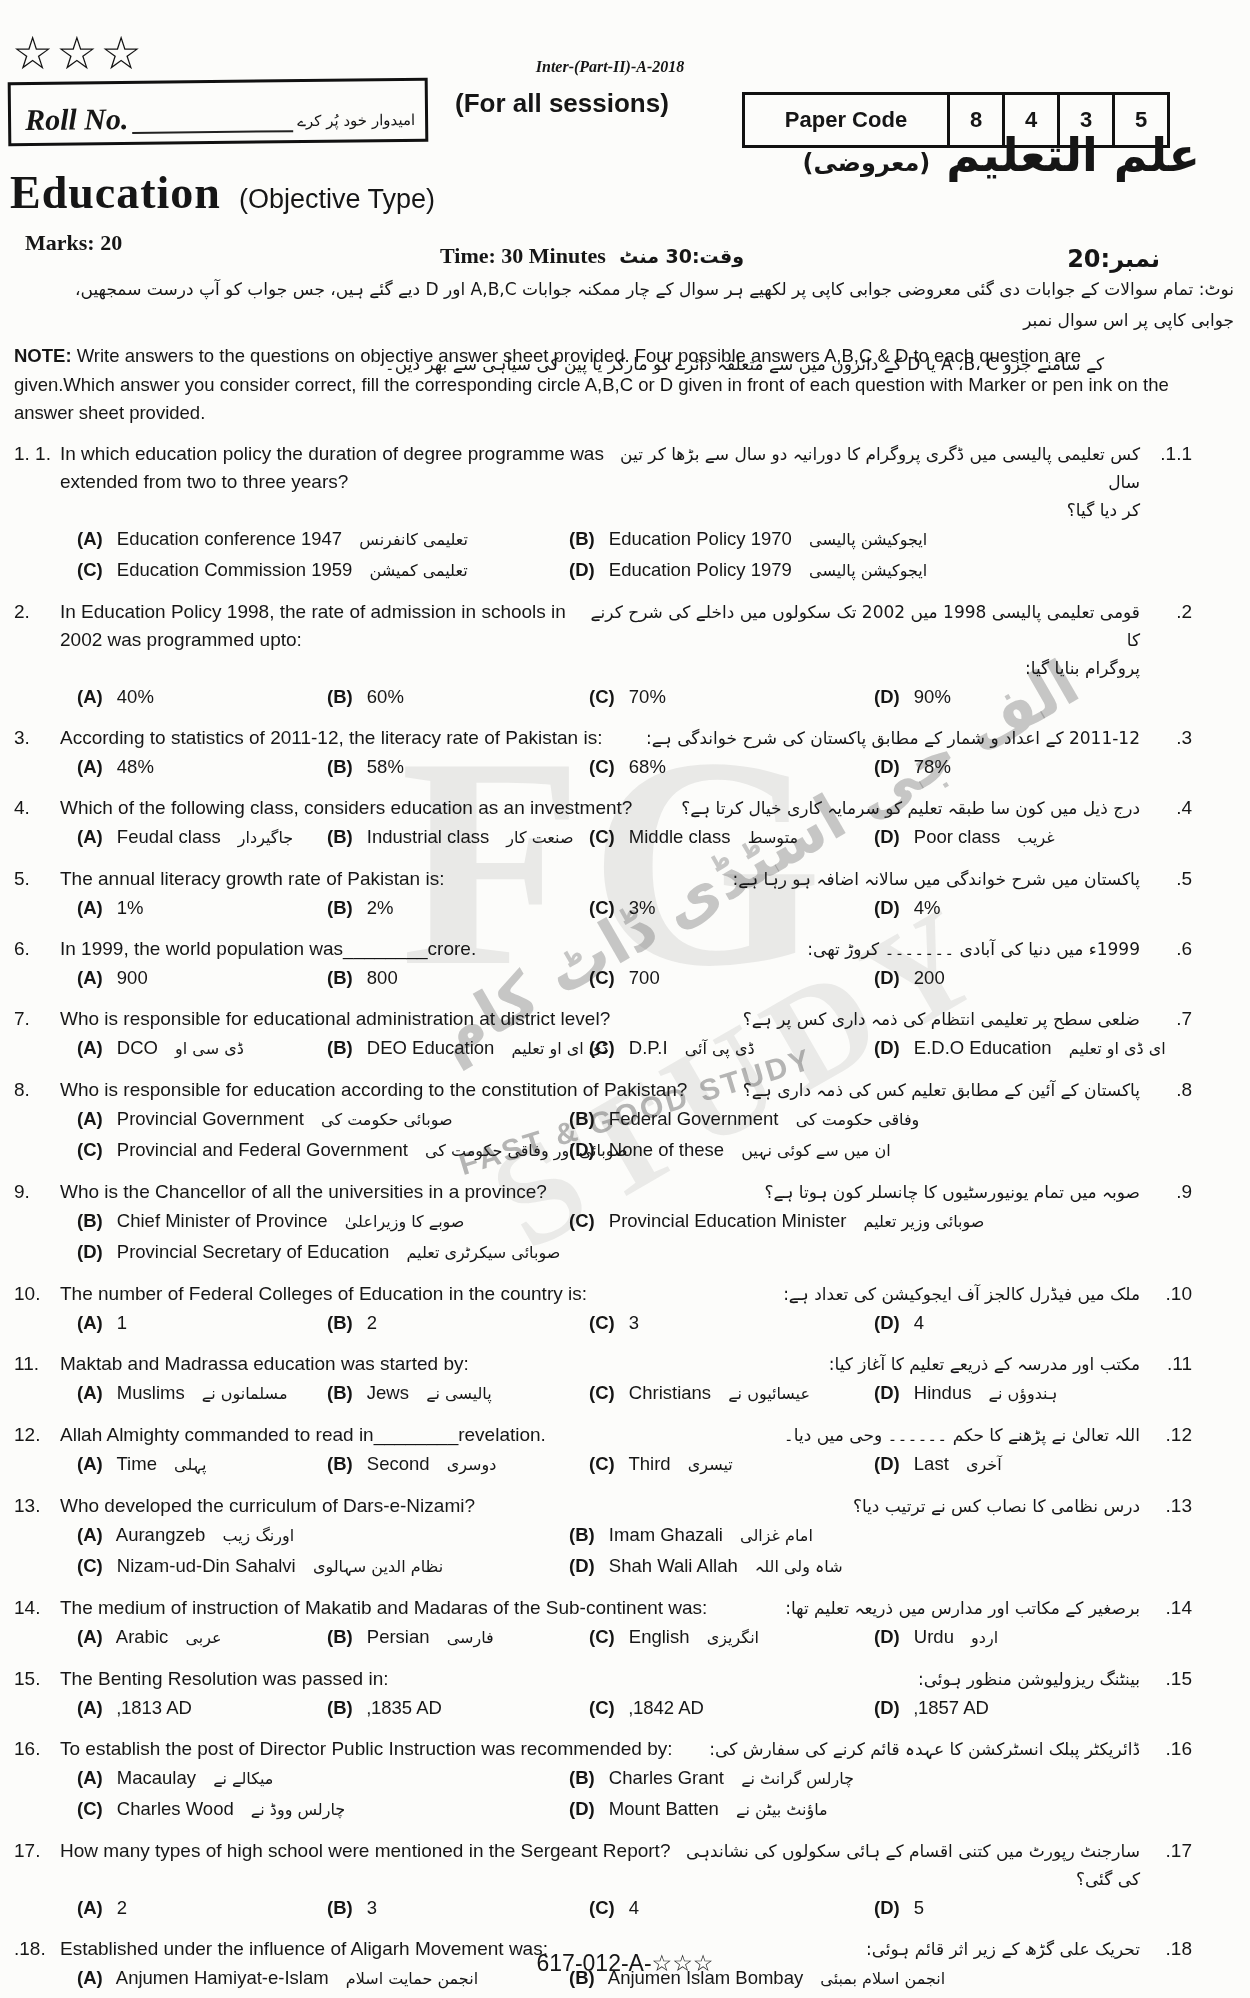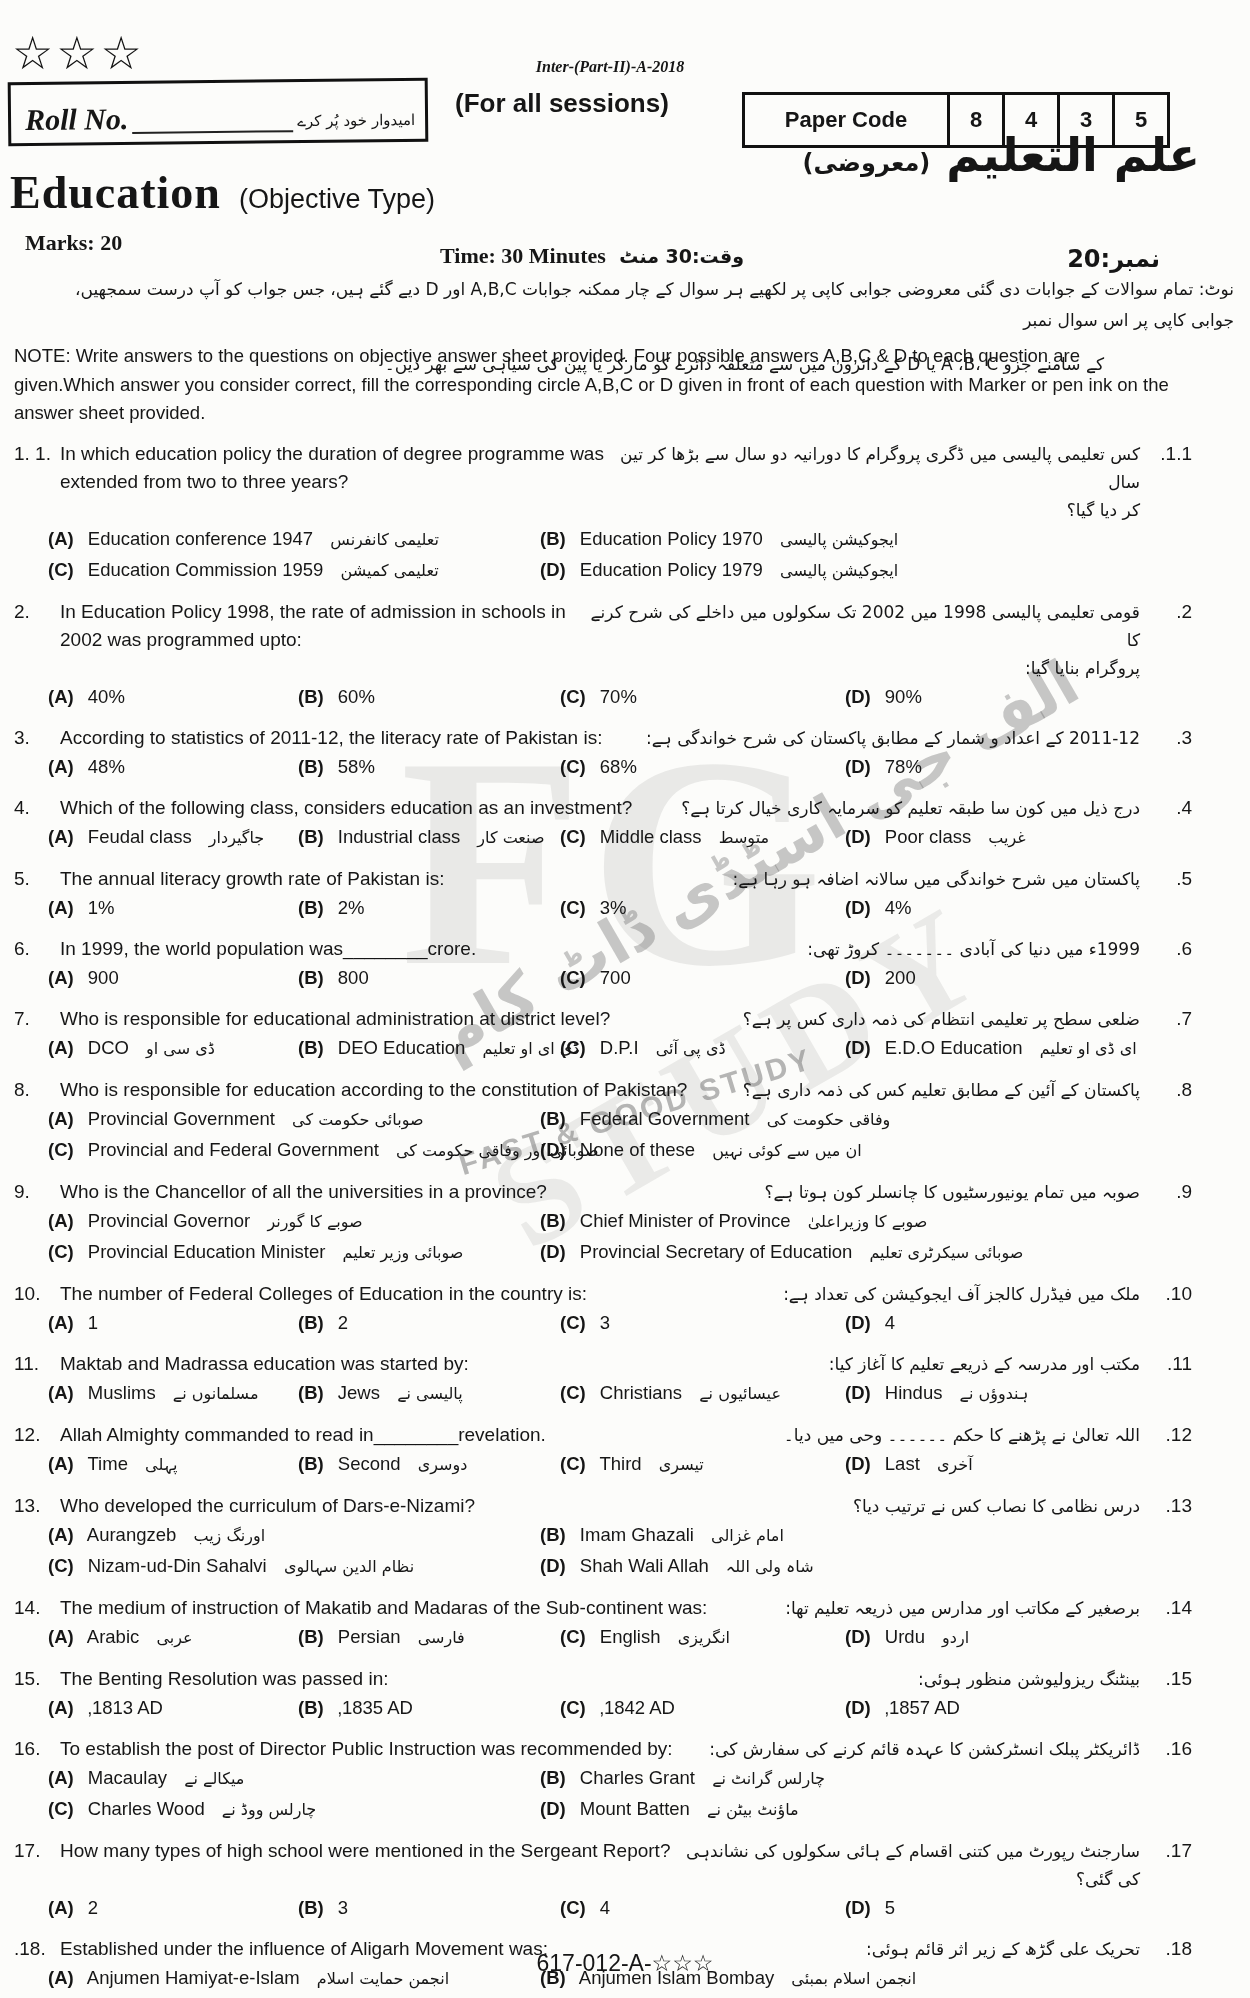--- a/index.html
+++ b/index.html
@@ -43,31 +43,31 @@
   .subject-type{font-size:27px;margin-left:18px;}
   .subject-ur{position:absolute;right:50px;top:128px;font-weight:bold;font-size:46px;text-align:right;}
   .subject-type-ur{font-size:24px;font-weight:bold;}
   .marks-row-left{position:absolute;left:25px;top:230px;font-family:"Liberation Serif",serif;font-weight:bold;font-size:22px;}
   .time-row{position:absolute;left:440px;top:243px;font-family:"Liberation Serif",serif;font-weight:bold;font-size:22px;}
   .time-ur{font-size:19px;font-weight:bold;margin-left:8px;}
   .marks-ur{position:absolute;right:90px;top:245px;font-size:24px;font-weight:bold;}
   .note-ur{position:absolute;left:40px;right:16px;top:274px;font-size:17px;line-height:1.85;text-align:right;}
   .note-ur-l2{padding-left:130px;padding-right:130px;margin-top:12px;}
   .note-en{position:absolute;left:14px;top:342px;width:1165px;font-size:18.5px;line-height:1.55;}
-  .note-label{font-weight:normal;}
+  .note-label{font-weight:bold;}
 
   
   .questions{position:absolute;left:14px;right:58px;top:440px;z-index:1;}
   .q{margin-bottom:12px;}
   .q-head{display:flex;align-items:flex-start;line-height:28px;font-size:19px;}
   .q-no-left{width:46px;flex:0 0 auto;}
   .q-en{flex:0 0 auto;max-width:800px;white-space:pre-line;}
   .q-ur{flex:1 1 auto;white-space:pre-line;font-size:17px;line-height:28px;padding-left:12px;}
   .q-no-right{flex:0 0 auto;width:52px;text-align:right;}
-  .q-opts{margin-left:34px;display:grid;line-height:30px;font-size:18.5px;}
+  .q-opts{margin-left:63px;display:grid;line-height:30px;font-size:18.5px;}
   .q-opts.row4{grid-template-columns:250px 262px 285px auto;}
   .q-opts.grid2{grid-template-columns:492px auto;}
   .opt{white-space:nowrap;}
   .opt-label{font-weight:bold;margin-right:9px;}
   .opt-ur{font-size:16px;margin-left:12px;margin-right:8px;}
 
   .footer{position:absolute;left:0;right:0;top:1950px;text-align:center;font-size:23px;z-index:1;}
 </style>
 </head>
 <body>
@@ -407,25 +407,20 @@
   </div>
 
   <div class="q">
     <div class="q-head">
       <span class="q-no-left">9.</span>
       <span class="q-en">Who is the Chancellor of all the universities in a province?</span>
       <span class="q-ur urdu">صوبہ میں تمام یونیورسٹیوں کا چانسلر کون ہوتا ہے؟</span>
       <span class="q-no-right">.9</span>
     </div>
     <div class="q-opts grid2">
-  <span class="opt">
-    <span class="opt-label">(A)</span>
-    <span class="opt-en">Provincial Governor</span>
-    <span class="opt-ur urdu">صوبے کا گورنر</span>
-  </span>
 
   <span class="opt">
     <span class="opt-label">(B)</span>
     <span class="opt-en">Chief Minister of Province</span>
     <span class="opt-ur urdu">صوبے کا وزیراعلیٰ</span>
   </span>
 
   <span class="opt">
     <span class="opt-label">(C)</span>
     <span class="opt-en">Provincial Education Minister</span>

